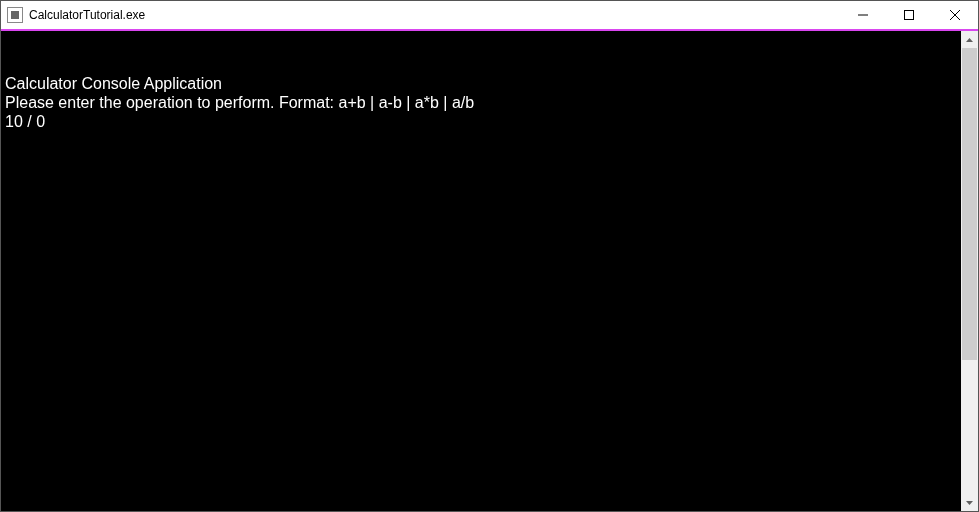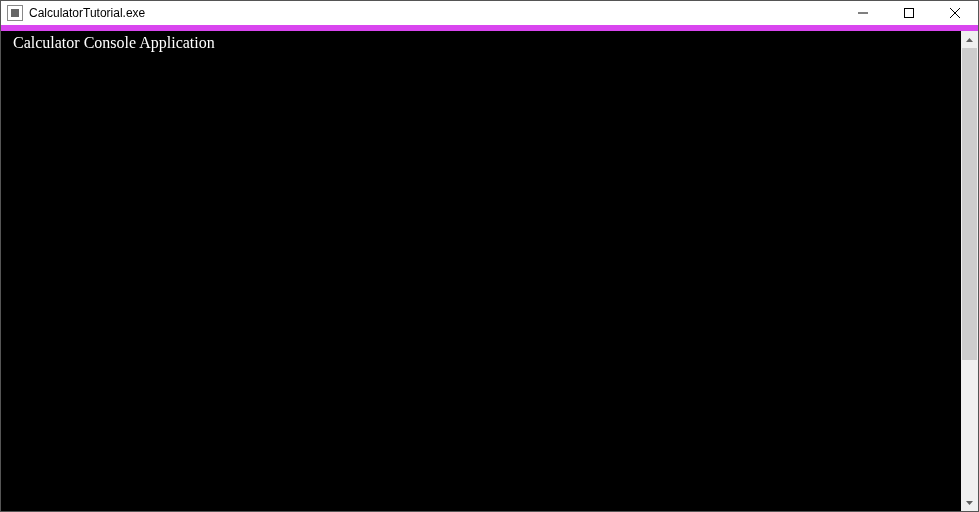--- a/index.html
+++ b/index.html
@@ -20,21 +20,21 @@
       height: 100%;
       display: flex;
       flex-direction: column;
     }
     .titlebar {
       height: 30px;
       background: #ffffff;
       display: flex;
       align-items: center;
       padding-left: 6px;
-      border-bottom: 6px solid #d946ef;
+      border-bottom: 2px solid #d946ef;
     }
     .titlebar-icon {
       width: 16px;
       height: 16px;
       margin-right: 6px;
       background: #fff;
       border: 1px solid #888;
       display: flex;
       align-items: center;
       justify-content: center;
@@ -69,27 +69,28 @@
       fill: none;
       stroke-width: 1;
     }
     .console-body {
       flex: 1 1 auto;
       display: flex;
       background: #000000;
     }
     .console-content {
       flex: 1 1 auto;
-      padding: 2px 12px;
-      font-family: Liberation Serif, serif;
+      padding: 2px 4px;
+      font-family: Liberation Sans, sans-serif;
       font-size: 16px;
       line-height: 1.2;
       color: #ffffff;
       white-space: pre;
       position: relative;
+      margin-top: 41px;
     }
     .scrollbar {
       width: 17px;
       background: #f0f0f0;
       display: flex;
       flex-direction: column;
     }
     .scroll-arrow {
       height: 17px;
       background: #f0f0f0;
@@ -137,21 +138,21 @@
       </div>
       <div class="titlebar-btn">
         <svg width="10" height="10" viewBox="0 0 10 10">
             <line x1="0" y1="0" x2="10" y2="10"></line>
             <line x1="10" y1="0" x2="0" y2="10"></line>
           </svg>
       </div>
     </div>
   </div>
   <div class="console-body">
-    <div class="console-content"><div>Calculator Console Application</div><div></div></div>
+    <div class="console-content"><div>Calculator Console Application</div><div></div><div>Please enter the operation to perform. Format: a+b | a-b | a*b | a/b</div><div>10 / 0</div></div>
     <div class="scrollbar">
       <div class="scroll-arrow">
         <svg width="7" height="4" viewBox="0 0 7 4">
             <polygon points="3.5,0 7,4 0,4"></polygon>
           </svg>
       </div>
       <div class="scroll-track">
         <div class="scroll-thumb"></div>
       </div>
       <div class="scroll-arrow">

